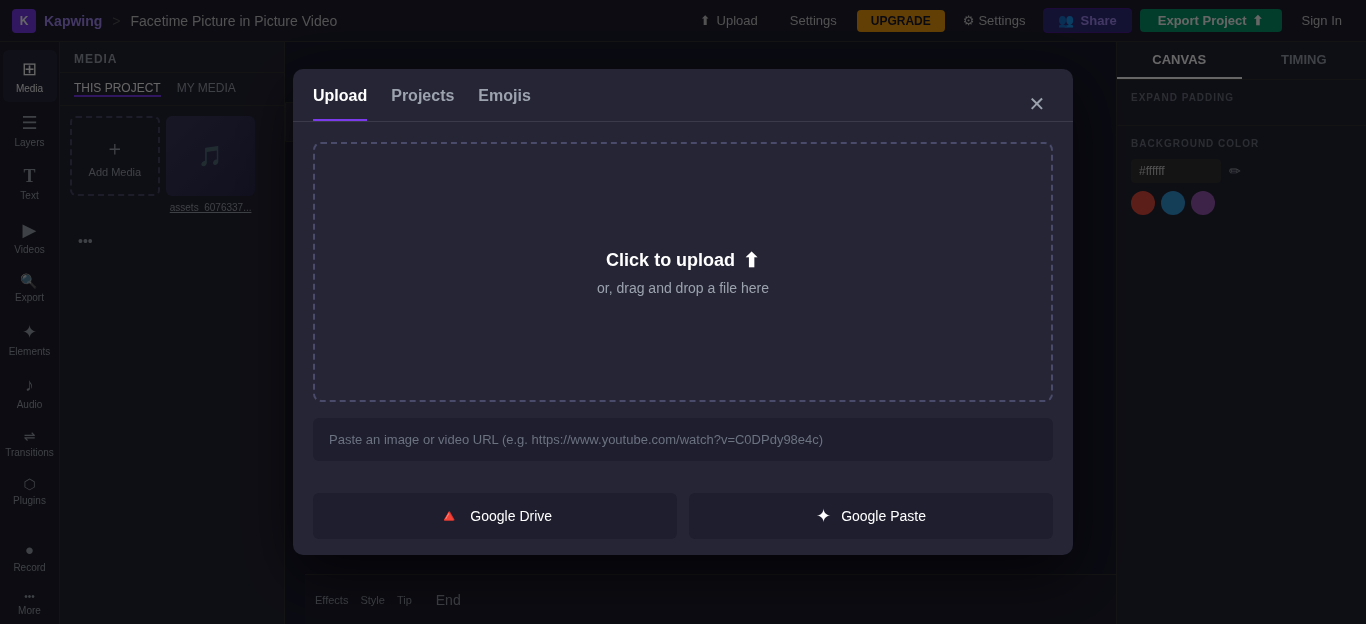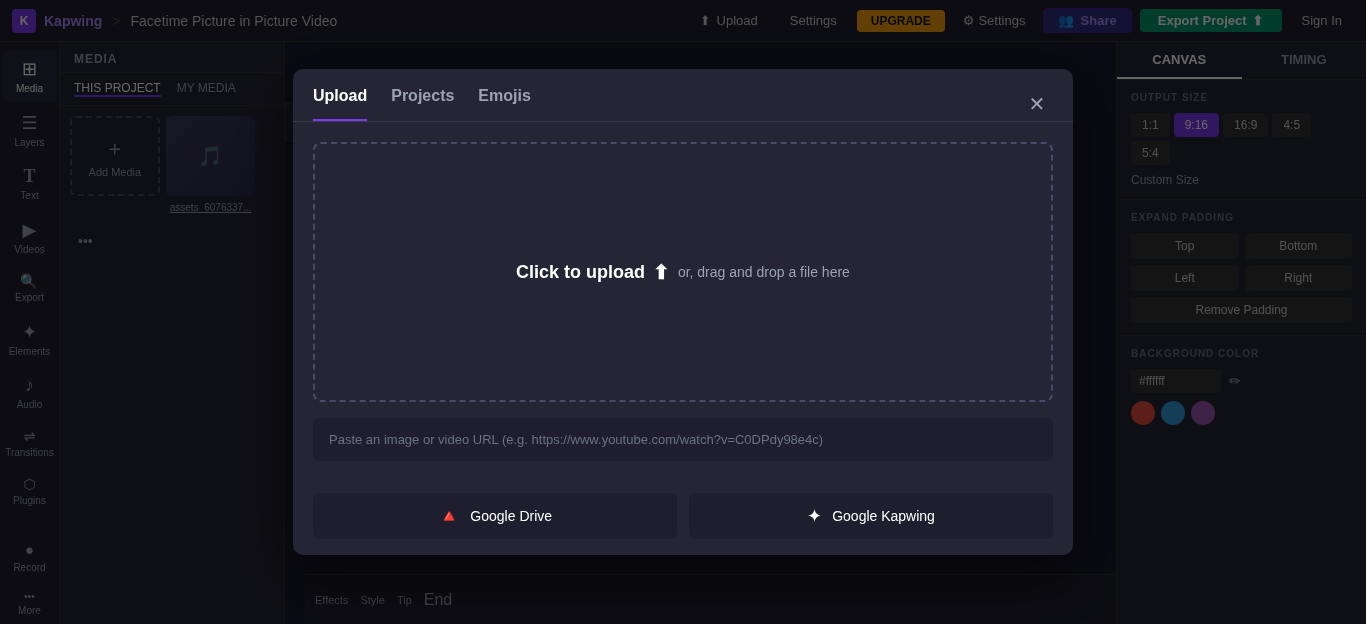--- a/index.html
+++ b/index.html
@@ -80,21 +80,21 @@
 
     
     .modal-overlay { position: fixed; top: 0; left: 0; width: 1366px; height: 624px; background: rgba(0,0,0,0.6); display: flex; align-items: center; justify-content: center; z-index: 100; }
     .modal { background: #252535; border-radius: 10px; width: 780px; max-height: 530px; display: flex; flex-direction: column; overflow: hidden; box-shadow: 0 20px 60px rgba(0,0,0,0.6); }
     .modal-header { display: flex; align-items: center; padding: 18px 20px 0; gap: 0; }
     .modal-tab { font-size: 16px; font-weight: 600; color: #9ca3af; padding: 0 0 14px; margin-right: 24px; cursor: pointer; border-bottom: 2px solid transparent; }
     .modal-tab.active { color: #fff; border-bottom: 2px solid #7c3aed; }
     .modal-close { margin-left: auto; width: 32px; height: 32px; display: flex; align-items: center; justify-content: center; cursor: pointer; color: #9ca3af; font-size: 20px; border-radius: 50%; }
     .modal-divider { border: none; border-top: 1px solid #3a3a4a; margin: 0; }
     .modal-body { padding: 20px; flex: 1; }
-    .upload-zone { border: 2px dashed #4a4a6a; border-radius: 8px; height: 260px; display: flex; flex-direction: row; align-items: center; justify-content: center; cursor: pointer; gap: 8px; }
+    .upload-zone { border: 2px dashed #4a4a6a; border-radius: 8px; height: 260px; display: flex; flex-direction: column; align-items: center; justify-content: center; cursor: pointer; gap: 8px; }
     .upload-text { font-size: 18px; font-weight: 600; color: #fff; display: flex; align-items: center; gap: 8px; }
     .upload-sub { font-size: 14px; color: #9ca3af; }
     .url-input { width: 100%; background: #1e1e2e; border: none; outline: none; color: #9ca3af; font-size: 13px; padding: 14px 16px; border-radius: 6px; margin-top: 16px; }
     .url-input::placeholder { color: #6b7280; }
     .modal-footer { display: flex; gap: 12px; padding: 12px 20px 16px; }
     .drive-btn { flex: 1; padding: 12px; background: #1e1e2e; border: none; border-radius: 6px; color: #fff; font-size: 14px; font-weight: 500; cursor: pointer; display: flex; align-items: center; justify-content: center; gap: 10px; }
 
     
     .three-dots { color: #9ca3af; font-size: 14px; padding: 4px 8px; cursor: pointer; }
   </style>
@@ -213,49 +213,31 @@
     <div class="canvas-preview" style="top:30px;">
       <div class="canvas-preview-inner" style="display:flex;align-items:center;justify-content:center;">
         <div style="width:60px;height:40px;background:#3d3d6e;border-radius:4px;"></div>
       </div>
     </div>
 
     <div class="timeline-bar" style="position:absolute;bottom:0;left:0;right:0;">
       <span style="font-size:11px;color:#9ca3af;cursor:pointer;">Effects</span>
       <span style="font-size:11px;color:#9ca3af;cursor:pointer;">Style</span>
       <span style="font-size:11px;color:#9ca3af;cursor:pointer;">Tip</span>
-      <span style="font-size:16px;color:#9ca3af;cursor:pointer;">End</span>
+      <span style="font-size:14px;color:#9ca3af;cursor:pointer;margin-left:12px;">End</span>
     </div>
   </div>
 
   <div class="right-panel">
     <div class="right-tabs">
       <div class="right-tab active">CANVAS</div>
       <div class="right-tab">TIMING</div>
     </div>
     <div class="right-section">
-      <div class="right-section-label">OUTPUT SIZE</div>
-      <div class="ratio-buttons">
-        <div class="ratio-btn">1:1</div>
-        <div class="ratio-btn active">9:16</div>
-        <div class="ratio-btn">16:9</div>
-        <div class="ratio-btn">4:5</div>
-        <div class="ratio-btn">5:4</div>
-      </div>
-      <div class="custom-size-link">Custom Size</div>
-    </div>
-    <div class="right-section">
       <div class="right-section-label">EXPAND PADDING</div>
-      <div class="padding-grid">
-        <div class="padding-btn">Top</div>
-        <div class="padding-btn">Bottom</div>
-        <div class="padding-btn">Left</div>
-        <div class="padding-btn">Right</div>
-      </div>
-      <div class="remove-padding-btn">Remove Padding</div>
     </div>
     <div class="color-section">
       <div class="right-section-label">BACKGROUND COLOR</div>
       <div class="color-input-row">
         <input class="color-hex" type="text" value="#ffffff" style="">
         <span class="eyedropper">✏</span>
       </div>
       <div class="color-swatches">
         <div class="color-swatch" style="background:#e74c3c;"></div>
         <div class="color-swatch" style="background:#3498db;"></div>
@@ -284,17 +266,17 @@
       </div>
       <input class="url-input" type="text" placeholder="Paste an image or video URL (e.g. https://www.youtube.com/watch?v=C0DPdy98e4c)" style="">
     </div>
     <div class="modal-footer">
       <button class="drive-btn">
         <span style="font-size:18px;">🔺</span>
         <span>Google Drive</span>
       </button>
       <button class="drive-btn">
         <span style="font-size:18px;">✦</span>
-        <span>Google Kapwing</span>
+        <span>Google Paste</span>
       </button>
     </div>
   </div>
 </div>
 
 </body></html>

